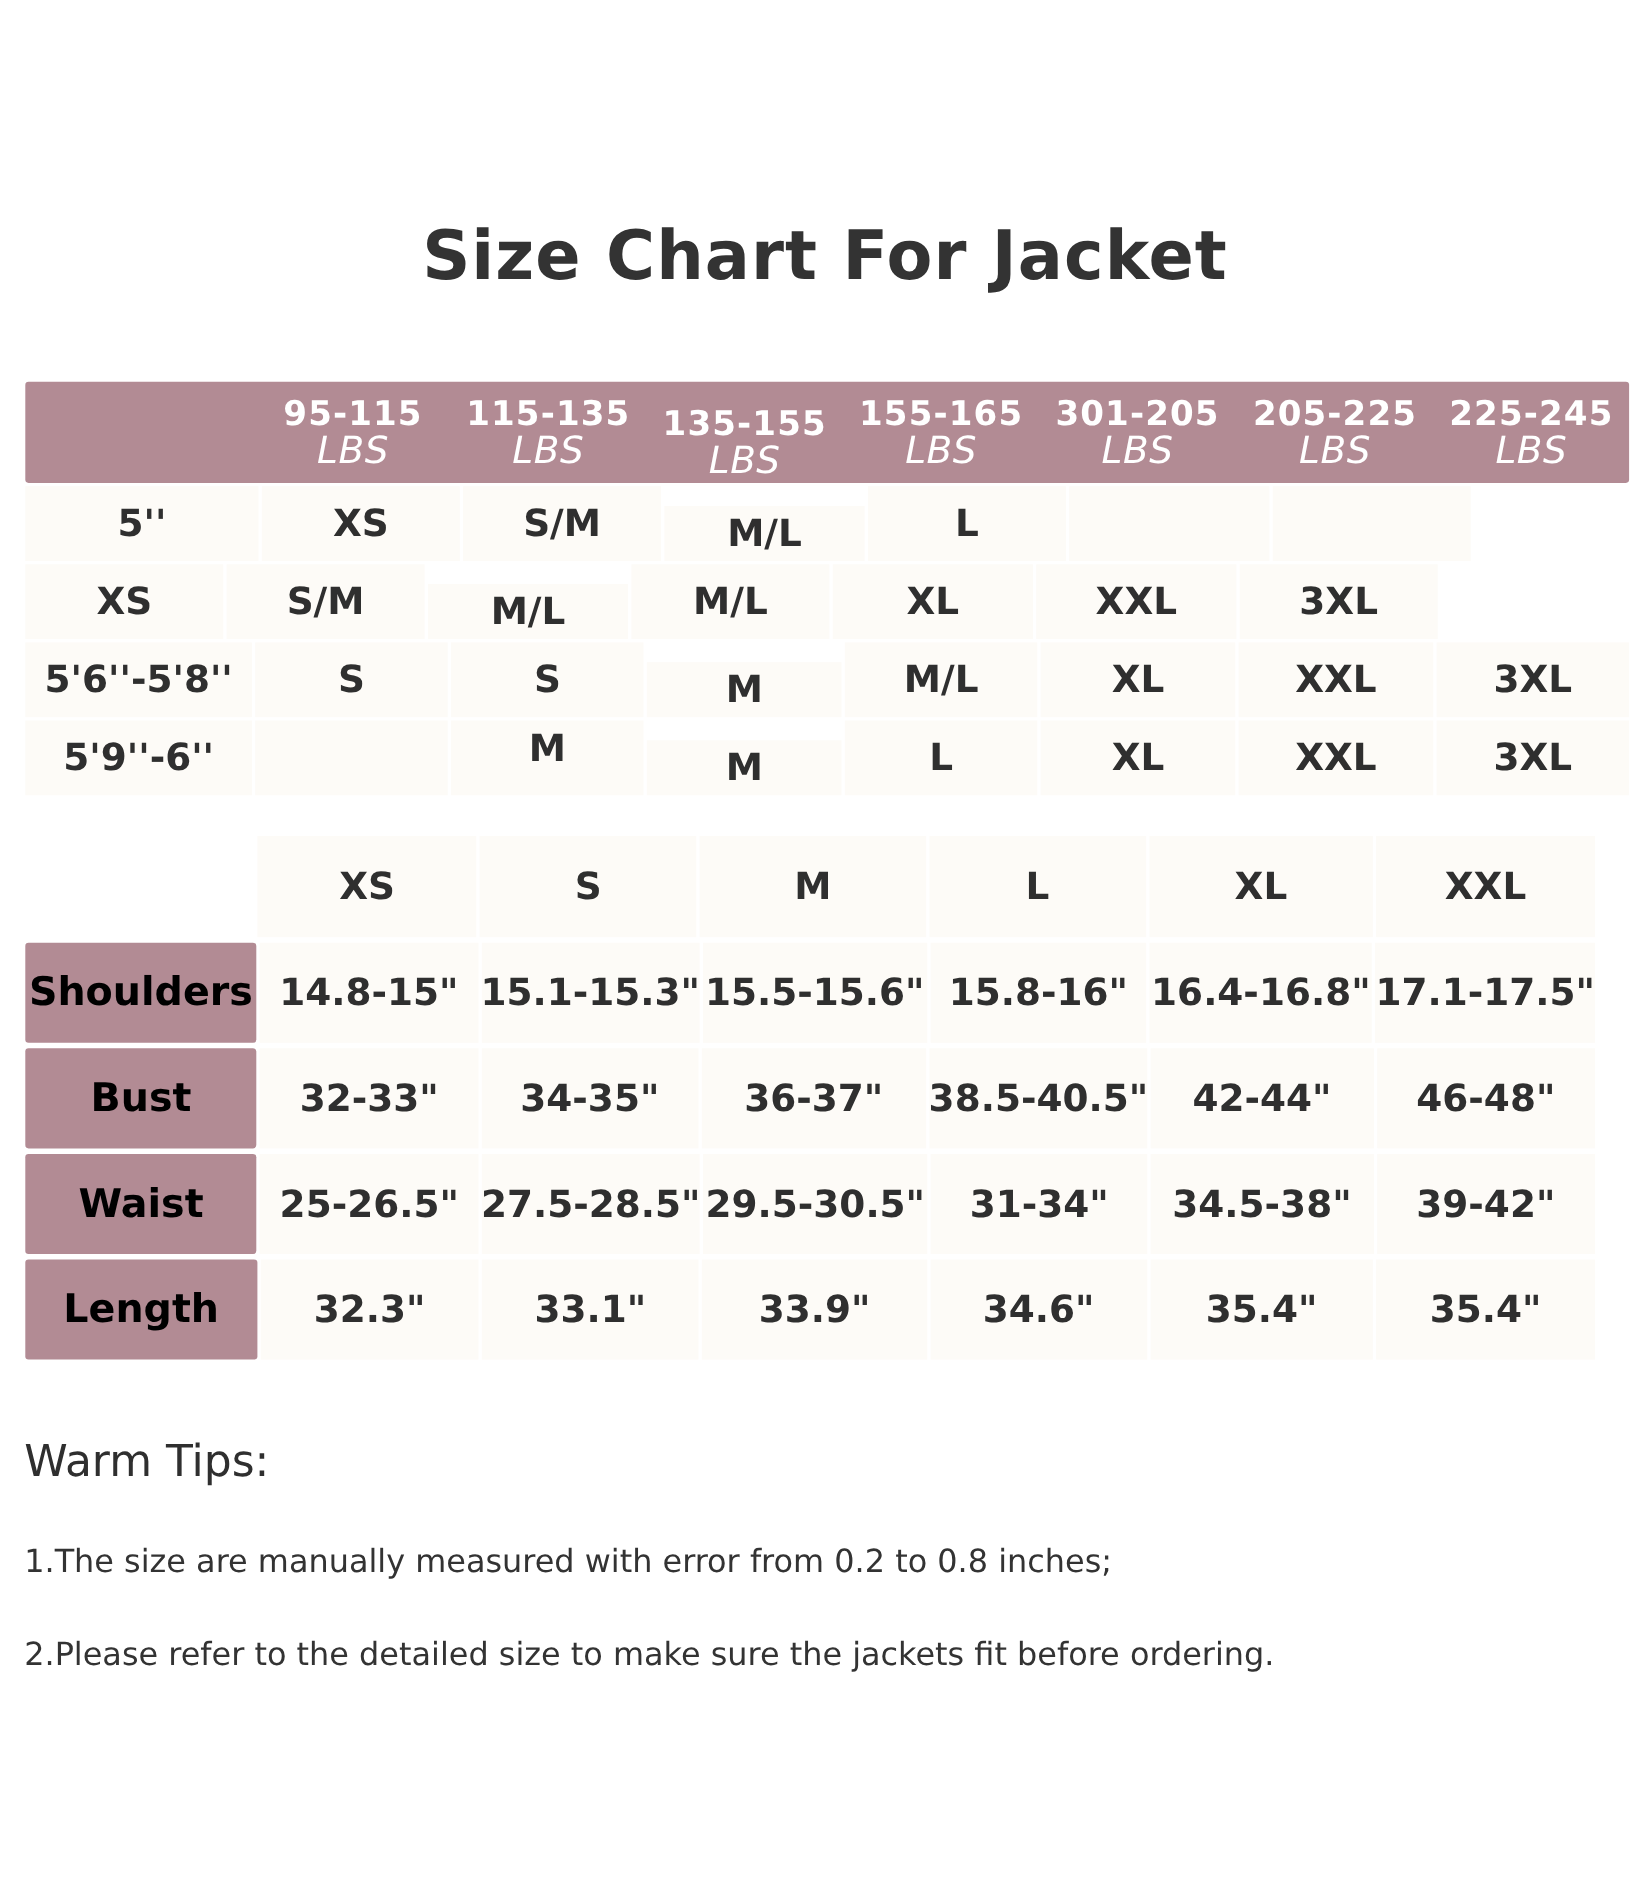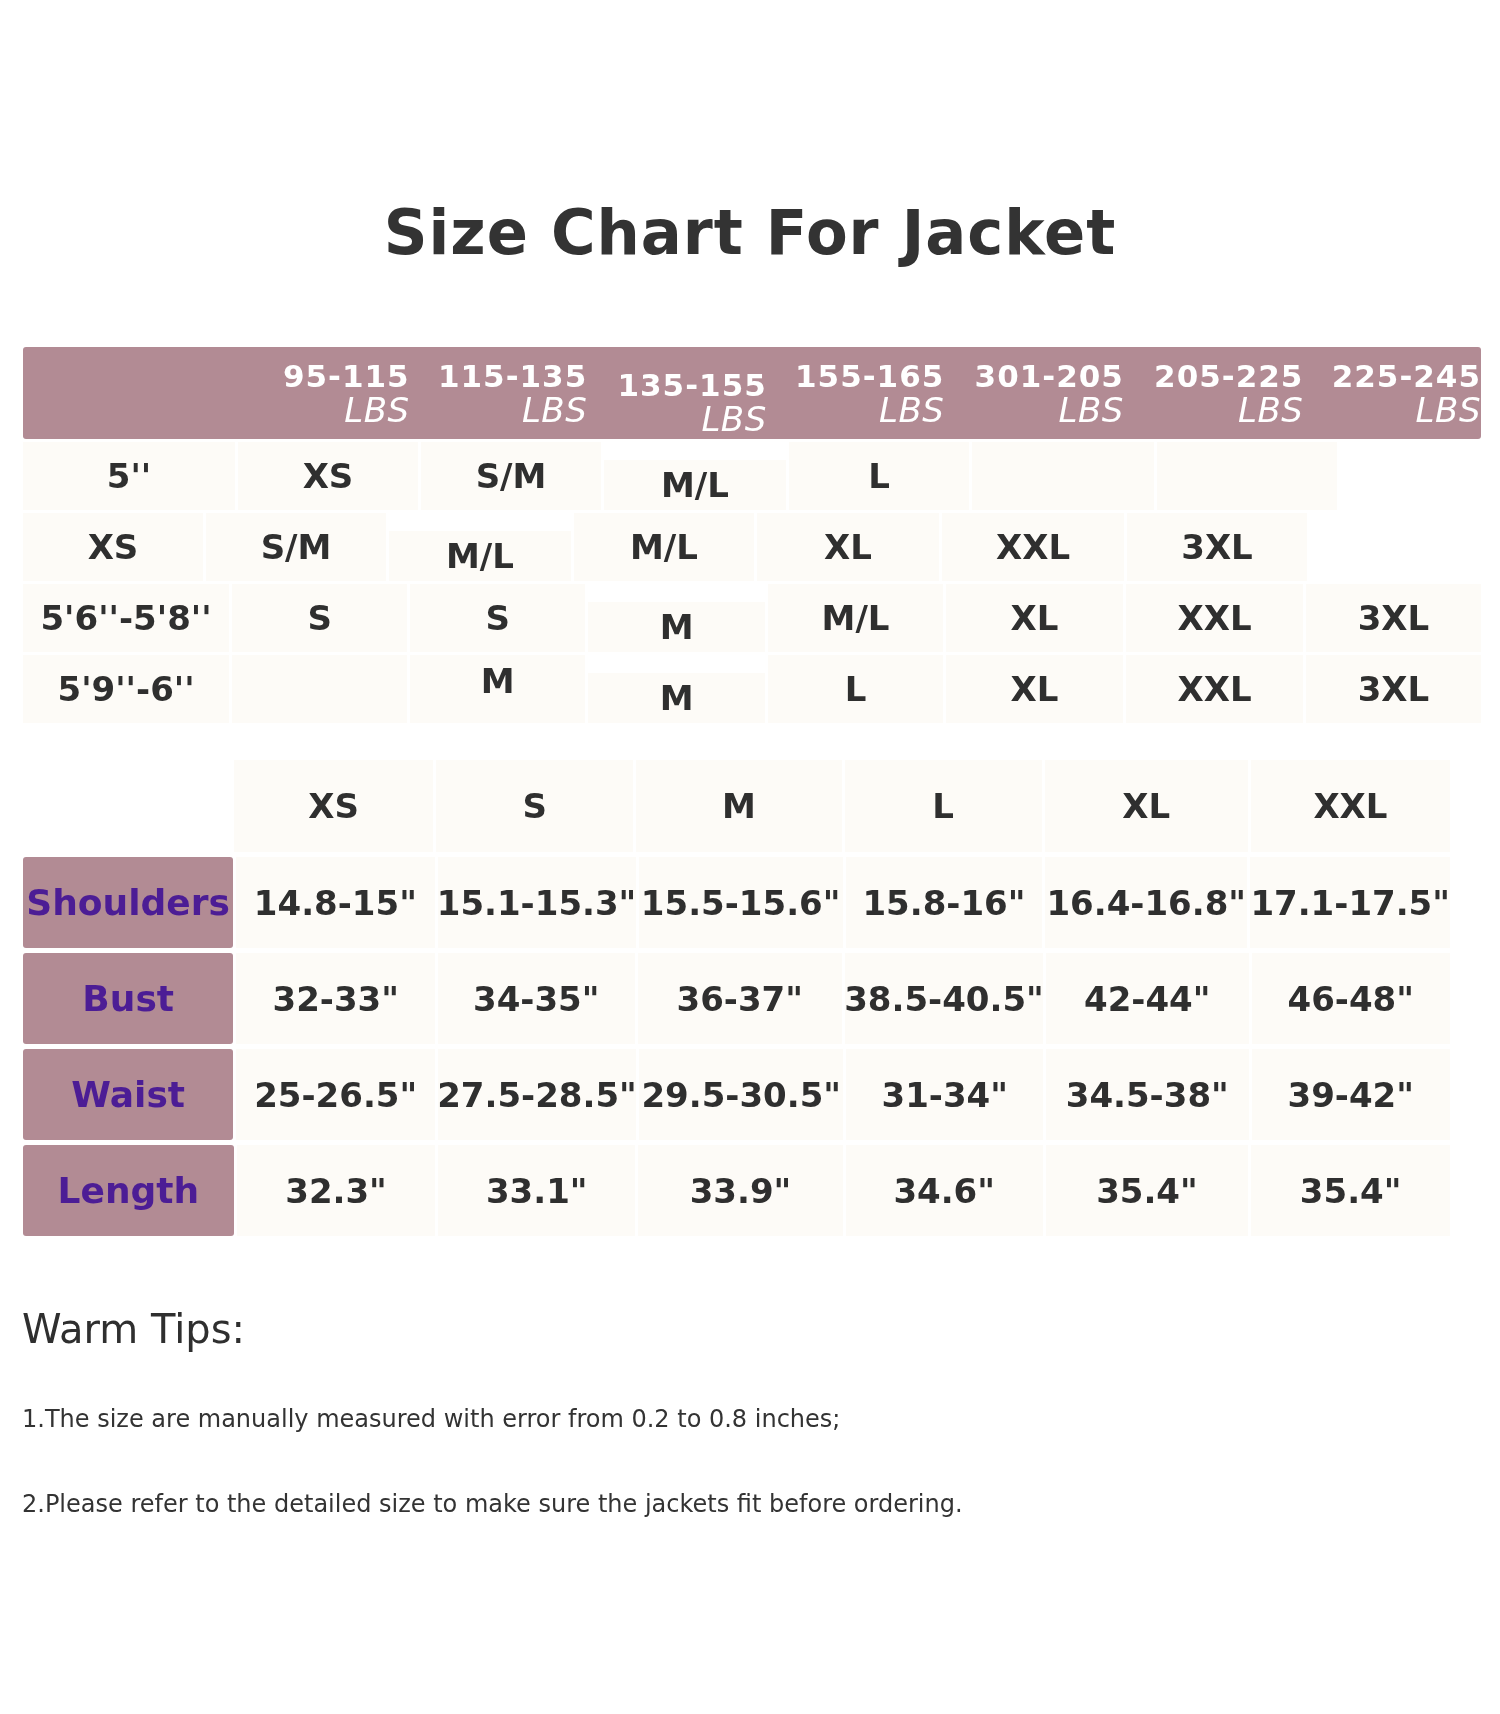--- a/index.html
+++ b/index.html
@@ -41,21 +41,21 @@
     background: var(--accent);
     border-radius: 3px;
     display: flex;
   }
   .t1-header .hcell {
     text-align: center;
     color: #ffffff;
     display: flex;
     flex-direction: column;
     justify-content: center;
-    align-items: flex-end;
+    align-items: center;
   }
   .t1-header .range {
     font-weight: bold;
     font-size: 31px;
     line-height: 34px;
     letter-spacing: 1px;
   }
   .t1-header .unit {
     font-size: 34px;
     line-height: 34px;
@@ -115,21 +115,21 @@
   }
   .t2-row {
     display: flex;
     height: 91px;
     margin-top: 5px;
   }
   .t2-row .rlabel {
     width: 212px;
     background: var(--accent);
     border-radius: 3px;
-    color: #4c1d95;
+    color: #000000;
     font-weight: bold;
     font-size: 36px;
     display: flex;
     align-items: center;
     justify-content: center;
     margin-right: 3px;
   }
   .t2-row .cell {
     background: var(--cell);
     display: flex;
@@ -156,21 +156,21 @@
     width: 1460px;
   }
   .tips-title {
     font-size: 40px;
     font-weight: normal;
     color: #2f2f2f;
     margin: 0 0 8px 0;
     line-height: 48px;
   }
   .tips-line {
-    font-size: 24px;
+    font-size: 29px;
     color: #333333;
     line-height: 38px;
     margin-top: 47px;
   }
 </style>
 </head>
 <body style="--accent:#b28b94; --cell:#fdfbf7;">
 
 <div class="title">Size Chart For Jacket</div>
 

